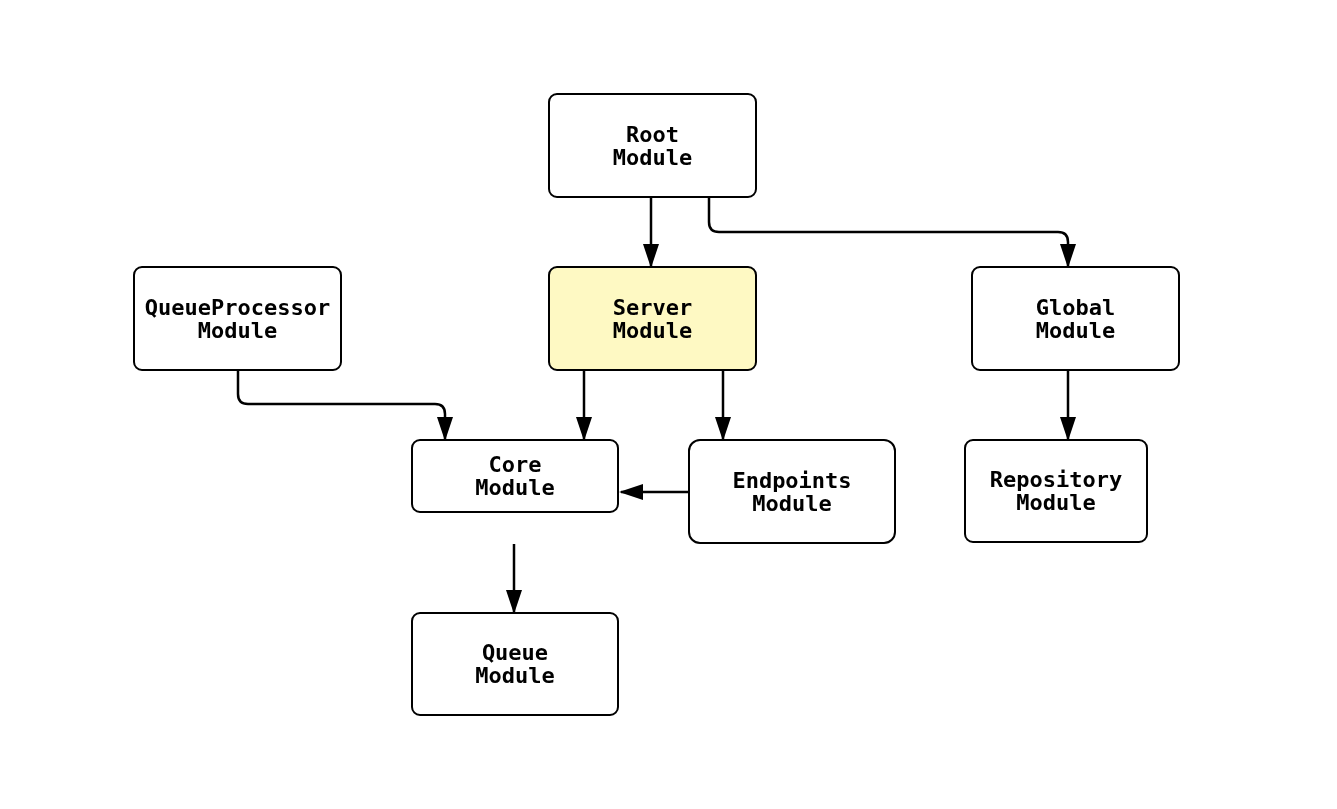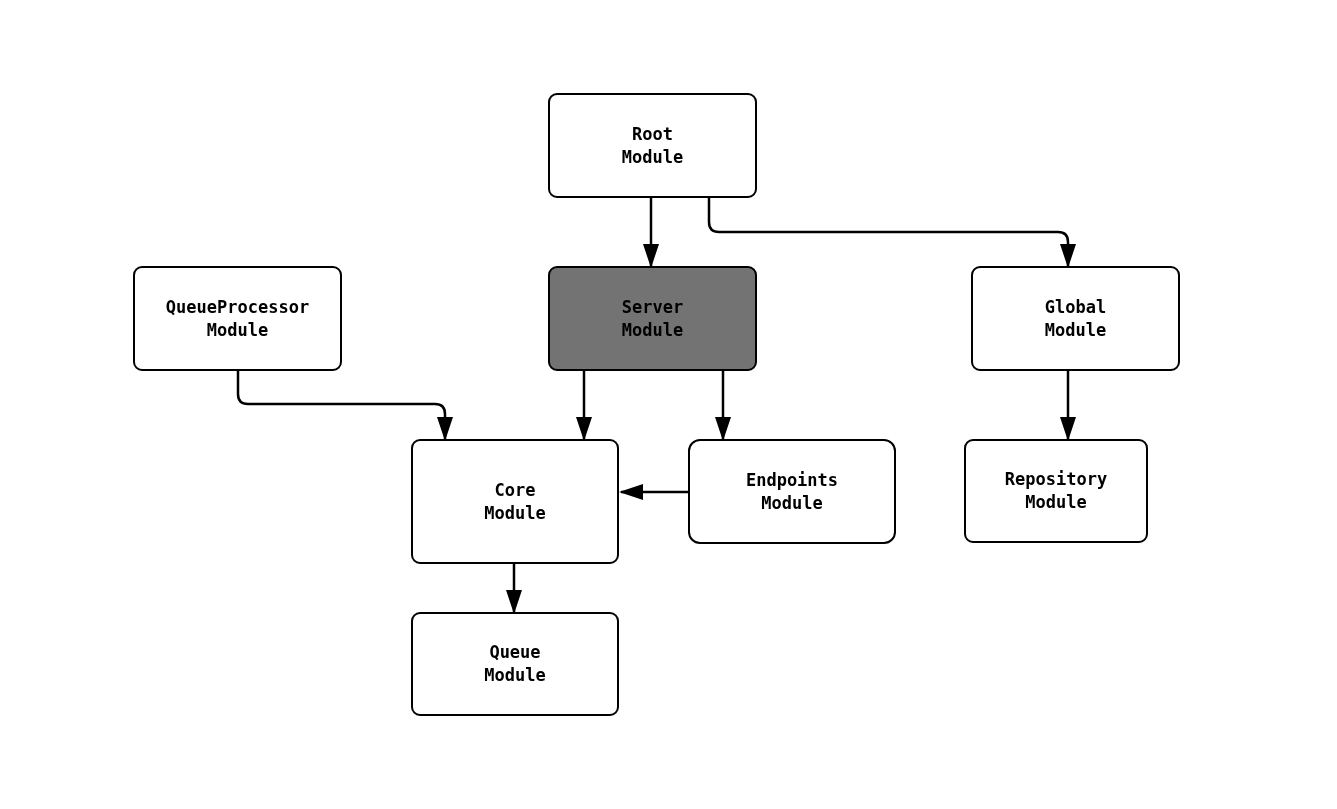--- a/index.html
+++ b/index.html
@@ -31,21 +31,21 @@
     box-sizing: border-box;
     border: 2.5px solid #000000;
     border-radius: 9px;
     background: #ffffff;
     display: flex;
     align-items: center;
     justify-content: center;
   }
   .node-label {
     font-weight: bold;
-    font-size: 17px;
+    font-size: 22px;
     line-height: 23px;
     text-align: center;
     white-space: pre-line;
     color: #000000;
   }
 </style>
 </head>
 <body>
 
 <div class="canvas" style="background: rgb(255, 255, 255);">
@@ -67,29 +67,29 @@
     </svg>
 
   <div class="node" id="node-root" style="left: 548px; top: 93px; width: 209px; height: 105px; background: rgb(255, 255, 255); border-color: rgb(0, 0, 0);">
     <span class="node-label" style="color: rgb(0, 0, 0);">Root
 Module</span>
   </div>
   <div class="node" id="node-queueprocessor" style="left: 133px; top: 266px; width: 209px; height: 105px; background: rgb(255, 255, 255); border-color: rgb(0, 0, 0);">
     <span class="node-label" style="color: rgb(0, 0, 0);">QueueProcessor
 Module</span>
   </div>
-  <div class="node" id="node-server" style="left: 548px; top: 266px; width: 209px; height: 105px; background: #737373; border-color: rgb(0, 0, 0);">
+  <div class="node" id="node-server" style="left: 548px; top: 266px; width: 209px; height: 105px; background: #fef9c3; border-color: rgb(0, 0, 0);">
     <span class="node-label" style="color: rgb(0, 0, 0);">Server
 Module</span>
   </div>
   <div class="node" id="node-global" style="left: 971px; top: 266px; width: 209px; height: 105px; background: rgb(255, 255, 255); border-color: rgb(0, 0, 0);">
     <span class="node-label" style="color: rgb(0, 0, 0);">Global
 Module</span>
   </div>
-  <div class="node" id="node-core" style="left: 411px; top: 439px; width: 208px; height: 125px; background: rgb(255, 255, 255); border-color: rgb(0, 0, 0);">
+  <div class="node" id="node-core" style="left: 411px; top: 439px; width: 208px; height: 74px; background: rgb(255, 255, 255); border-color: rgb(0, 0, 0);">
     <span class="node-label" style="color: rgb(0, 0, 0);">Core
 Module</span>
   </div>
   <div class="node" id="node-endpoints" style="left: 688px; top: 439px; width: 208px; height: 105px; background: rgb(255, 255, 255); border-color: rgb(0, 0, 0); border-radius: 12px;">
     <span class="node-label" style="color: rgb(0, 0, 0);">Endpoints
 Module</span>
   </div>
   <div class="node" id="node-repository" style="left: 964px; top: 439px; width: 184px; height: 104px; background: rgb(255, 255, 255); border-color: rgb(0, 0, 0); justify-content: center;">
     <span class="node-label" style="color: rgb(0, 0, 0);">Repository
 Module</span>

